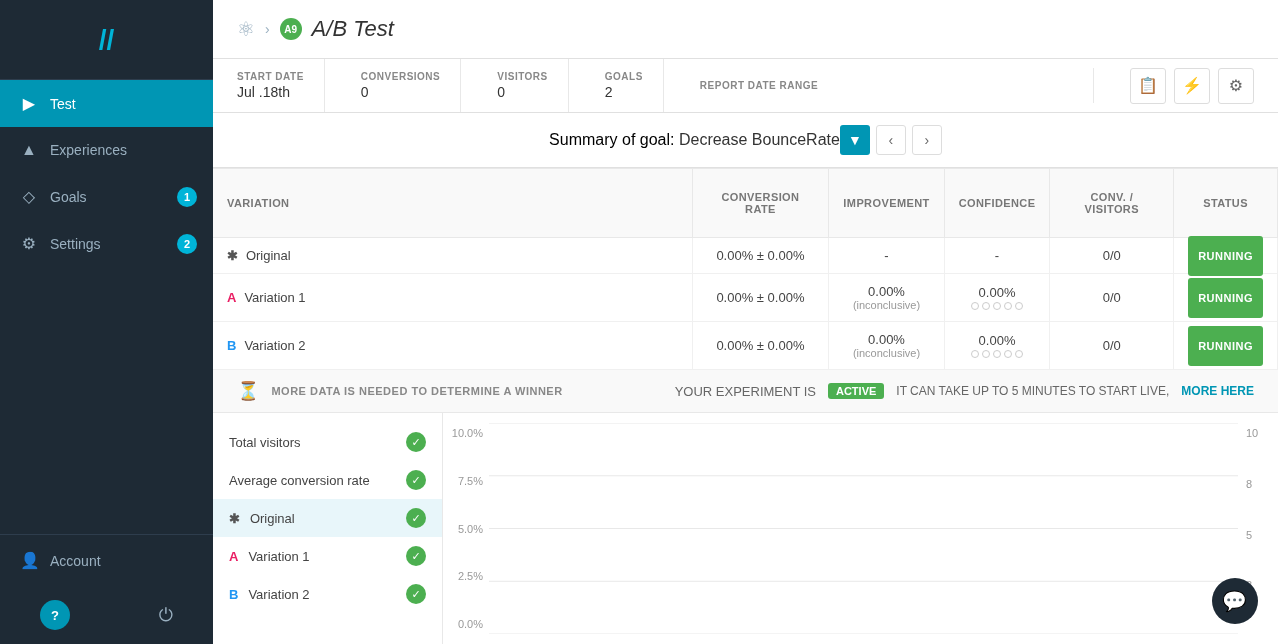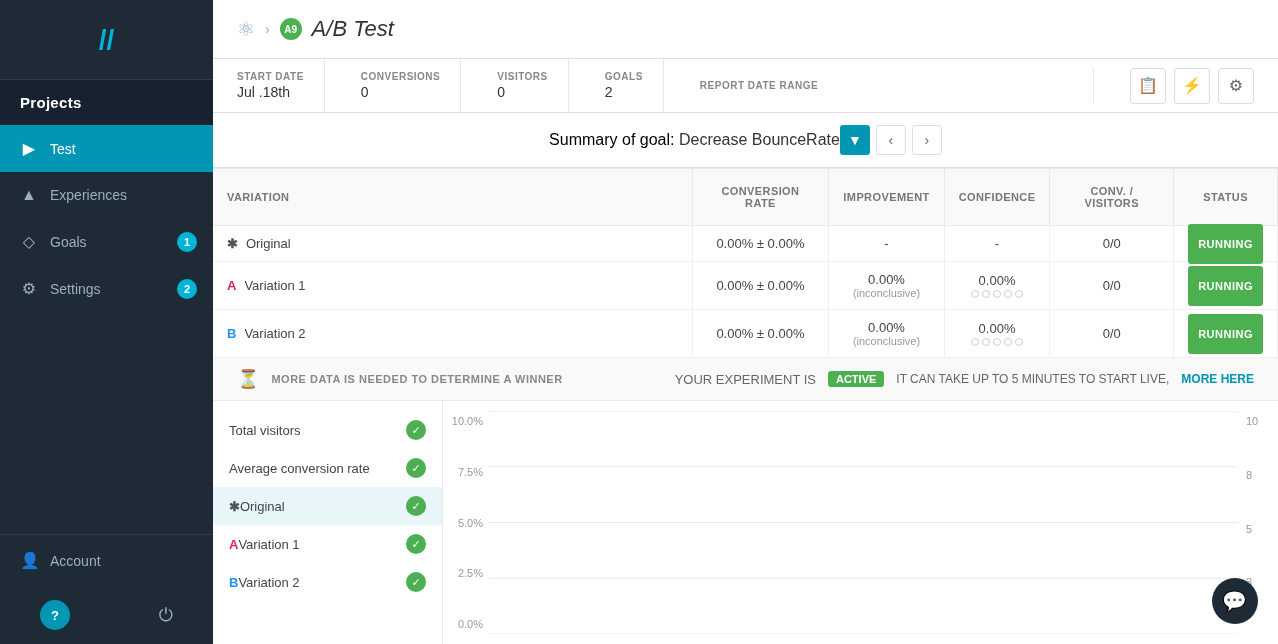--- a/index.html
+++ b/index.html
@@ -231,21 +231,21 @@
     
     .results-table {
       background: #fff;
       margin: 0;
       width: 100%;
       border-collapse: collapse;
       font-size: 13px;
     }
     .results-table th {
       background: #f9f9f9;
-      padding: 16px 14px;
+      padding: 22px 14px;
       text-align: left;
       font-size: 11px;
       font-weight: 600;
       color: #777;
       letter-spacing: 0.4px;
       text-transform: uppercase;
       border-bottom: 1px solid #e8e8e8;
       border-right: 1px solid #e8e8e8;
     }
     .results-table th:first-child { width: 45%; }
@@ -319,21 +319,21 @@
     .chart-legend {
       width: 230px;
       flex-shrink: 0;
       padding: 10px 0;
       border-right: 1px solid #e8e8e8;
     }
     .legend-item {
       display: flex;
       align-items: center;
       padding: 9px 16px;
-      gap: 0;
+      gap: 10px;
       font-size: 13px;
       color: #444;
       cursor: pointer;
     }
     .legend-item.highlighted { background: #e8f6fa; }
     .legend-check {
       width: 20px;
       height: 20px;
       background: #4caf50;
       border-radius: 50%;
@@ -409,21 +409,20 @@
       border-top: 1px solid #e8e8e8;
     }
   </style>
 </head>
 <body>
 
 <div class="sidebar">
   <div class="sidebar-logo">
     <span class="logo-icon">//</span>
   </div>
-  <div class="sidebar-projects">Projects</div>
   <div class="sidebar-nav">
     <div class="nav-item active">
       <span class="nav-icon">▶</span>
       <span>Test</span>
     </div>
     <div class="nav-item">
       <span class="nav-icon">▲</span>
       <span>Experiences</span>
     </div>
     <div class="nav-item">

